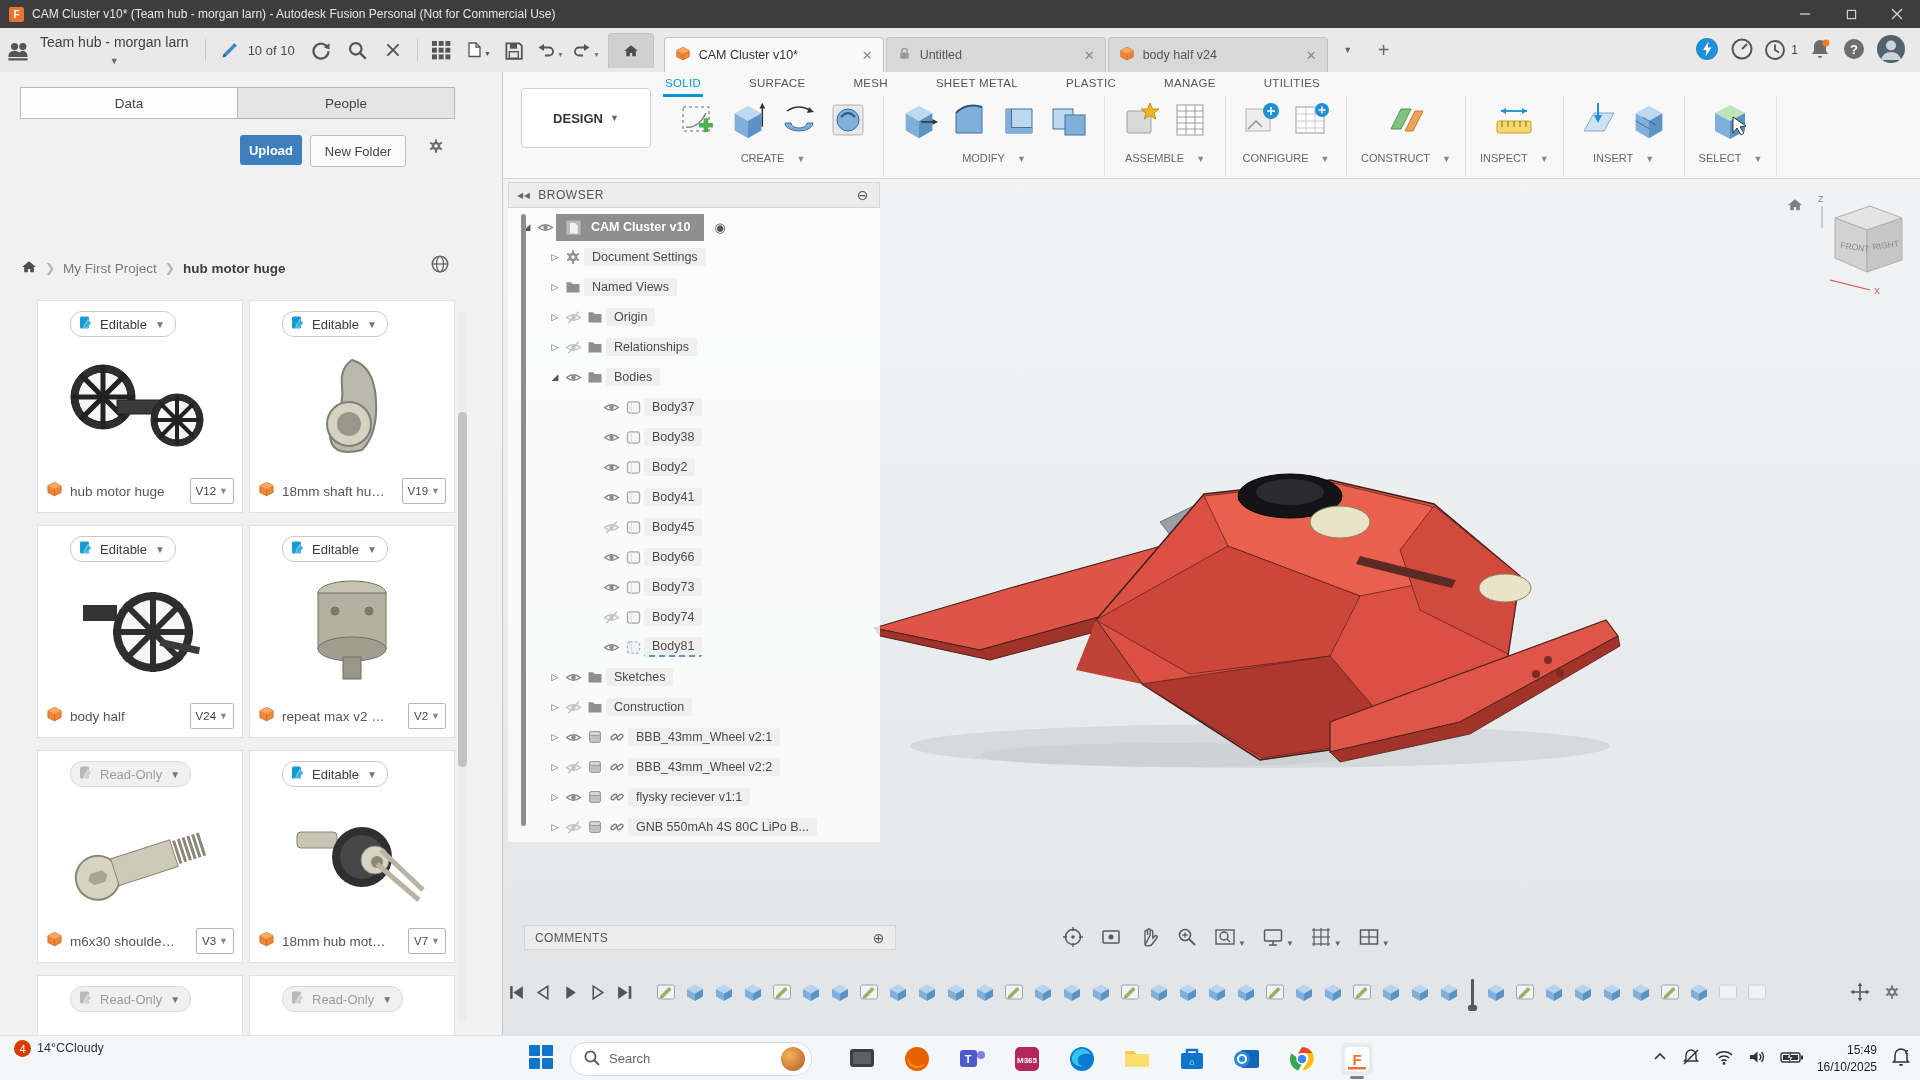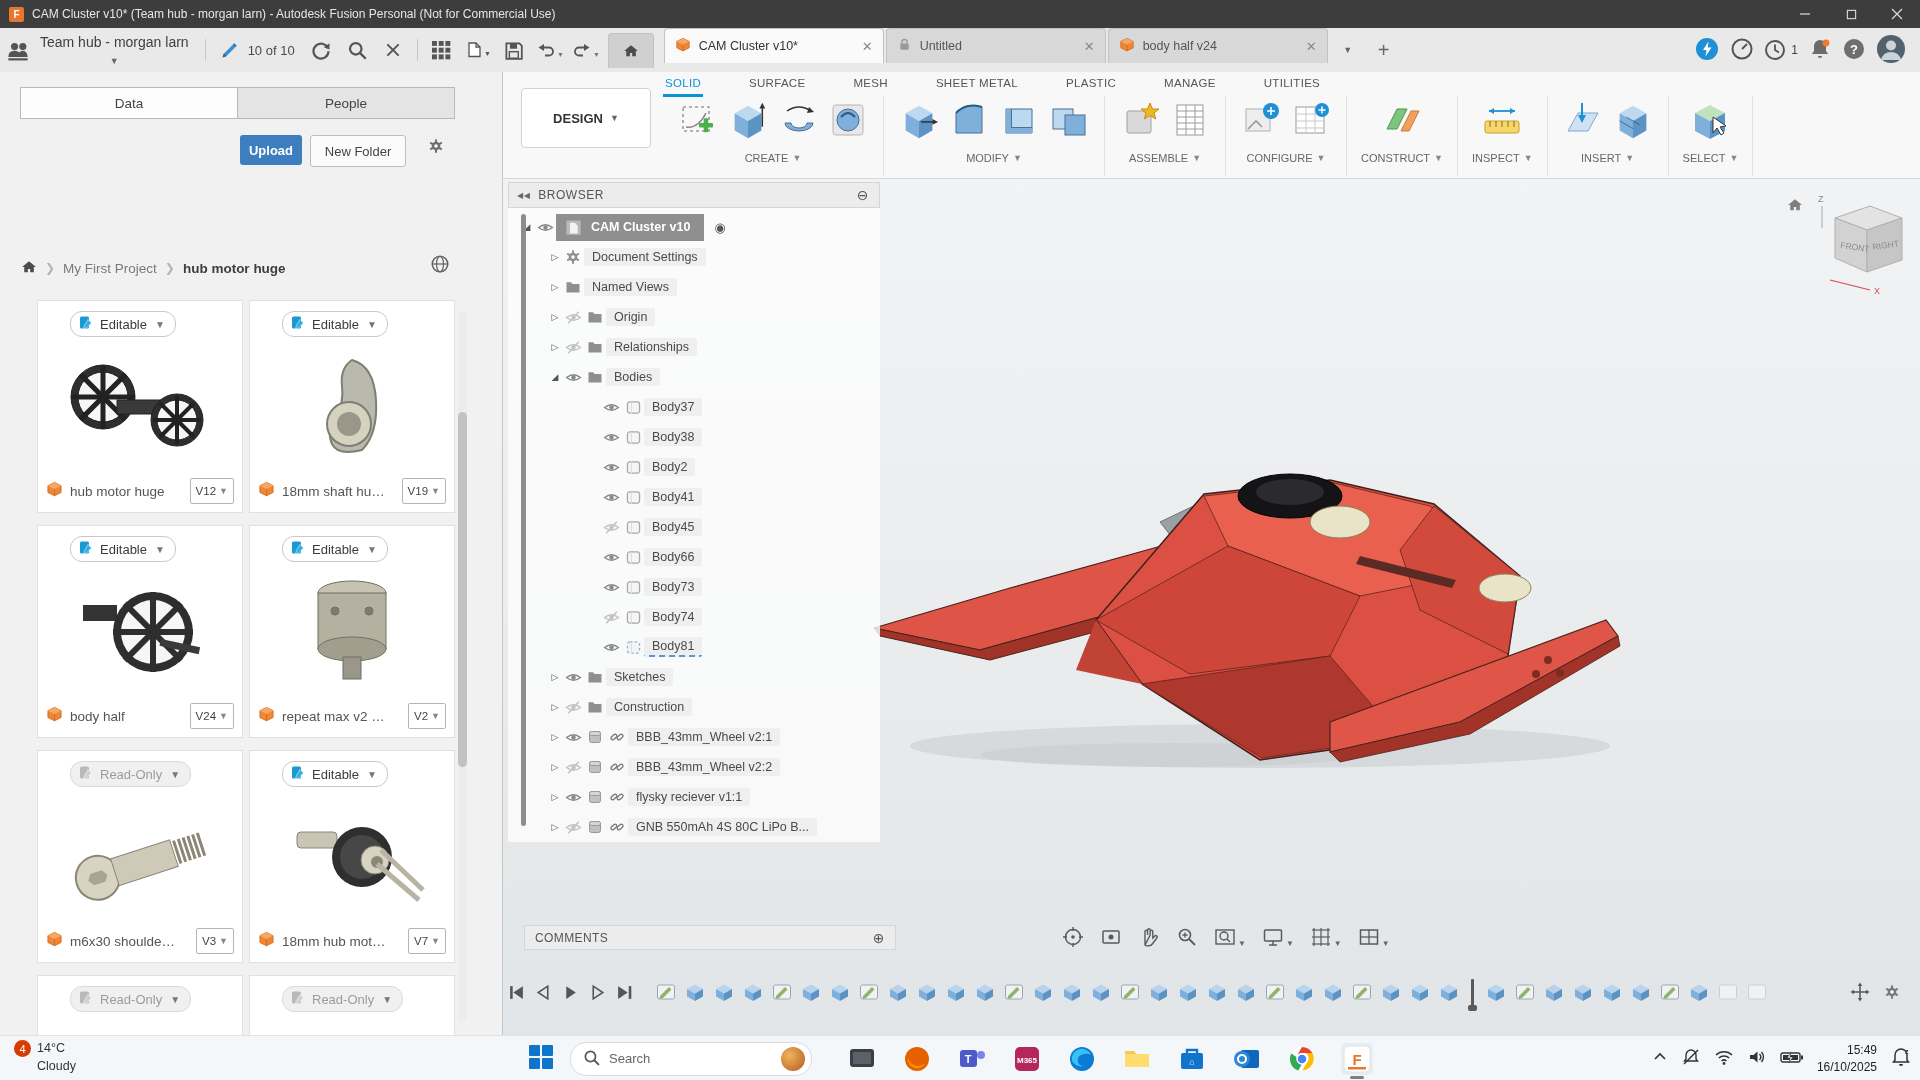--- a/index.html
+++ b/index.html
@@ -13,21 +13,21 @@
   #titlebar .appicon{width:15px;height:15px;margin:0 8px 0 9px;background:#e8762c;border-radius:2px;
             display:flex;align-items:center;justify-content:center;color:#fff;font-size:10px;font-weight:bold;}
   #win-controls{margin-left:auto;display:flex;height:28px;}
   #win-controls .wbtn{width:46px;height:28px;display:flex;align-items:center;justify-content:center;}
   
   #apptoolbar{position:absolute;left:0;top:28px;width:1920px;height:44px;background:#e9e9e9;
               border-bottom:1px solid #cfcfcf;display:flex;align-items:center;font-size:13px;color:#4a4a4a;}
   .tbicon{display:flex;align-items:center;justify-content:center;width:30px;height:30px;margin:0 3px;}
   .tbsep{width:1px;height:22px;background:#c8c8c8;margin:0 6px;}
   #team-menu{display:flex;align-items:center;gap:6px;margin:0 10px 0 4px;color:#3f3f3f;font-size:14px;flex-direction:column;}
-  #doc-tabs{display:flex;align-items:flex-start;height:44px;margin-left:6px;}
+  #doc-tabs{display:flex;align-items:flex-end;height:44px;margin-left:6px;}
   .doctab{height:34px;min-width:198px;max-width:250px;display:flex;align-items:center;gap:8px;
           padding:0 10px;background:#d8d8d8;border:1px solid #c2c2c2;border-bottom:none;
           border-radius:4px 4px 0 0;margin-right:2px;font-size:12.5px;color:#555;}
   .doctab.active{background:#fafafa;color:#333;}
   .doctab .tclose{margin-left:auto;color:#888;font-size:13px;}
   .hometab{width:44px;height:34px;background:#d0d0d0;border:1px solid #c2c2c2;border-bottom:none;
            border-radius:4px 4px 0 0;display:flex;align-items:center;justify-content:center;margin:0 4px;}
   #toolbar-right{margin-left:auto;display:flex;align-items:center;gap:10px;padding-right:14px;}
   
   #leftpanel{position:absolute;left:0;top:72px;width:502px;height:963px;background:#f1f1f1;
@@ -62,21 +62,21 @@
   #ribbon{position:absolute;left:503px;top:72px;width:1417px;height:106px;background:#f8f8f8;border-bottom:1px solid #d8d8d8;}
   #design-btn{position:absolute;left:18px;top:16px;width:128px;height:58px;background:#fff;border:1px solid #d2d2d2;
               border-radius:4px;display:flex;align-items:center;justify-content:center;gap:7px;
               font-size:13px;font-weight:bold;color:#333;}
   #ribbon-tabs{position:absolute;left:160px;top:2px;display:flex;gap:44px;font-size:11.5px;color:#555;}
   .rtab{padding:3px 2px 5px 2px;letter-spacing:.3px;}
   .rtab.active{color:#0696d7;border-bottom:3px solid #0696d7;}
   #ribbon-groups{position:absolute;left:160px;top:24px;display:flex;height:80px;}
   .rgroup{display:flex;flex-direction:column;align-items:center;padding:0 14px;border-right:1px solid #e2e2e2;}
   .rgroup-icons{display:flex;gap:8px;height:52px;align-items:center;}
-  .rgroup-label{font-size:11px;color:#666;margin-top:4px;display:flex;gap:4px;align-items:center;}
+  .rgroup-label{font-size:11px;color:#666;margin-top:4px;display:flex;gap:12px;align-items:flex-end;}
   
   #viewport{position:absolute;left:503px;top:179px;width:1417px;height:856px;
             background:linear-gradient(#f2f3f4,#e2e5e7);}
   
   #browser-hd{position:absolute;left:508px;top:182px;width:372px;height:26px;background:#ececec;
               border:1px solid #d5d5d5;box-sizing:border-box;display:flex;align-items:center;
               font-size:12px;color:#555;letter-spacing:.5px;}
   #browser-hd .collapse{font-size:8px;margin:0 8px;color:#666;}
   #browser-hd .minus{margin-left:auto;margin-right:10px;color:#555;font-size:14px;}
   #browser-tree{position:absolute;left:508px;top:208px;width:372px;background:rgba(252,252,252,0.82);padding-top:4px;}
@@ -103,21 +103,21 @@
   .tl-marker:after{content:"";position:absolute;left:-3px;bottom:-2px;width:9px;height:6px;background:#5a5a5a;border-radius:2px;}
   #tl-right{margin-left:auto;display:flex;gap:14px;align-items:center;padding-right:8px;}
   
   #viewcube{position:absolute;left:1800px;top:188px;width:120px;height:110px;}
   
   #taskbar{position:absolute;left:0;top:1035px;width:1920px;height:45px;background:#f4f7f9;
            border-top:1px solid #dfe3e6;}
   #weather{position:absolute;left:14px;top:3px;display:flex;align-items:flex-start;gap:6px;color:#333;}
   #weather .wbadge{width:17px;height:17px;border-radius:50%;background:#d83b01;color:#fff;font-size:11px;
                    display:flex;align-items:center;justify-content:center;margin-top:1px;}
-  #weather .wtxt{display:flex;flex-direction:column;font-size:12.5px;line-height:1.45;}
+  #weather .wtxt{display:flex;flex-direction:row;font-size:12.5px;line-height:1.45;}
   #tb-center{position:absolute;left:528px;top:0;height:45px;display:flex;align-items:center;gap:16px;}
   #search-pill{width:222px;height:32px;background:#fff;border:1px solid #dadde0;border-radius:16px;
                display:flex;align-items:center;gap:9px;padding:0 6px 0 12px;font-size:13px;color:#666;}
   #search-pill .food{margin-left:auto;width:24px;height:24px;border-radius:50%;
                background:radial-gradient(circle at 35% 35%,#f2b35c,#b05b22);}
   #tb-apps{display:flex;gap:23px;align-items:center;margin-left:18px;}
   .tbapp{width:32px;height:32px;display:flex;align-items:center;justify-content:center;position:relative;}
   .tbapp.active{background:#e8edf2;border-radius:5px;}
   .tbapp.active:after{content:"";position:absolute;bottom:-4px;left:9px;width:14px;height:3px;border-radius:2px;background:#7a7f85;}
   #tray{position:absolute;right:8px;top:0;height:45px;display:flex;align-items:center;gap:13px;color:#333;}

